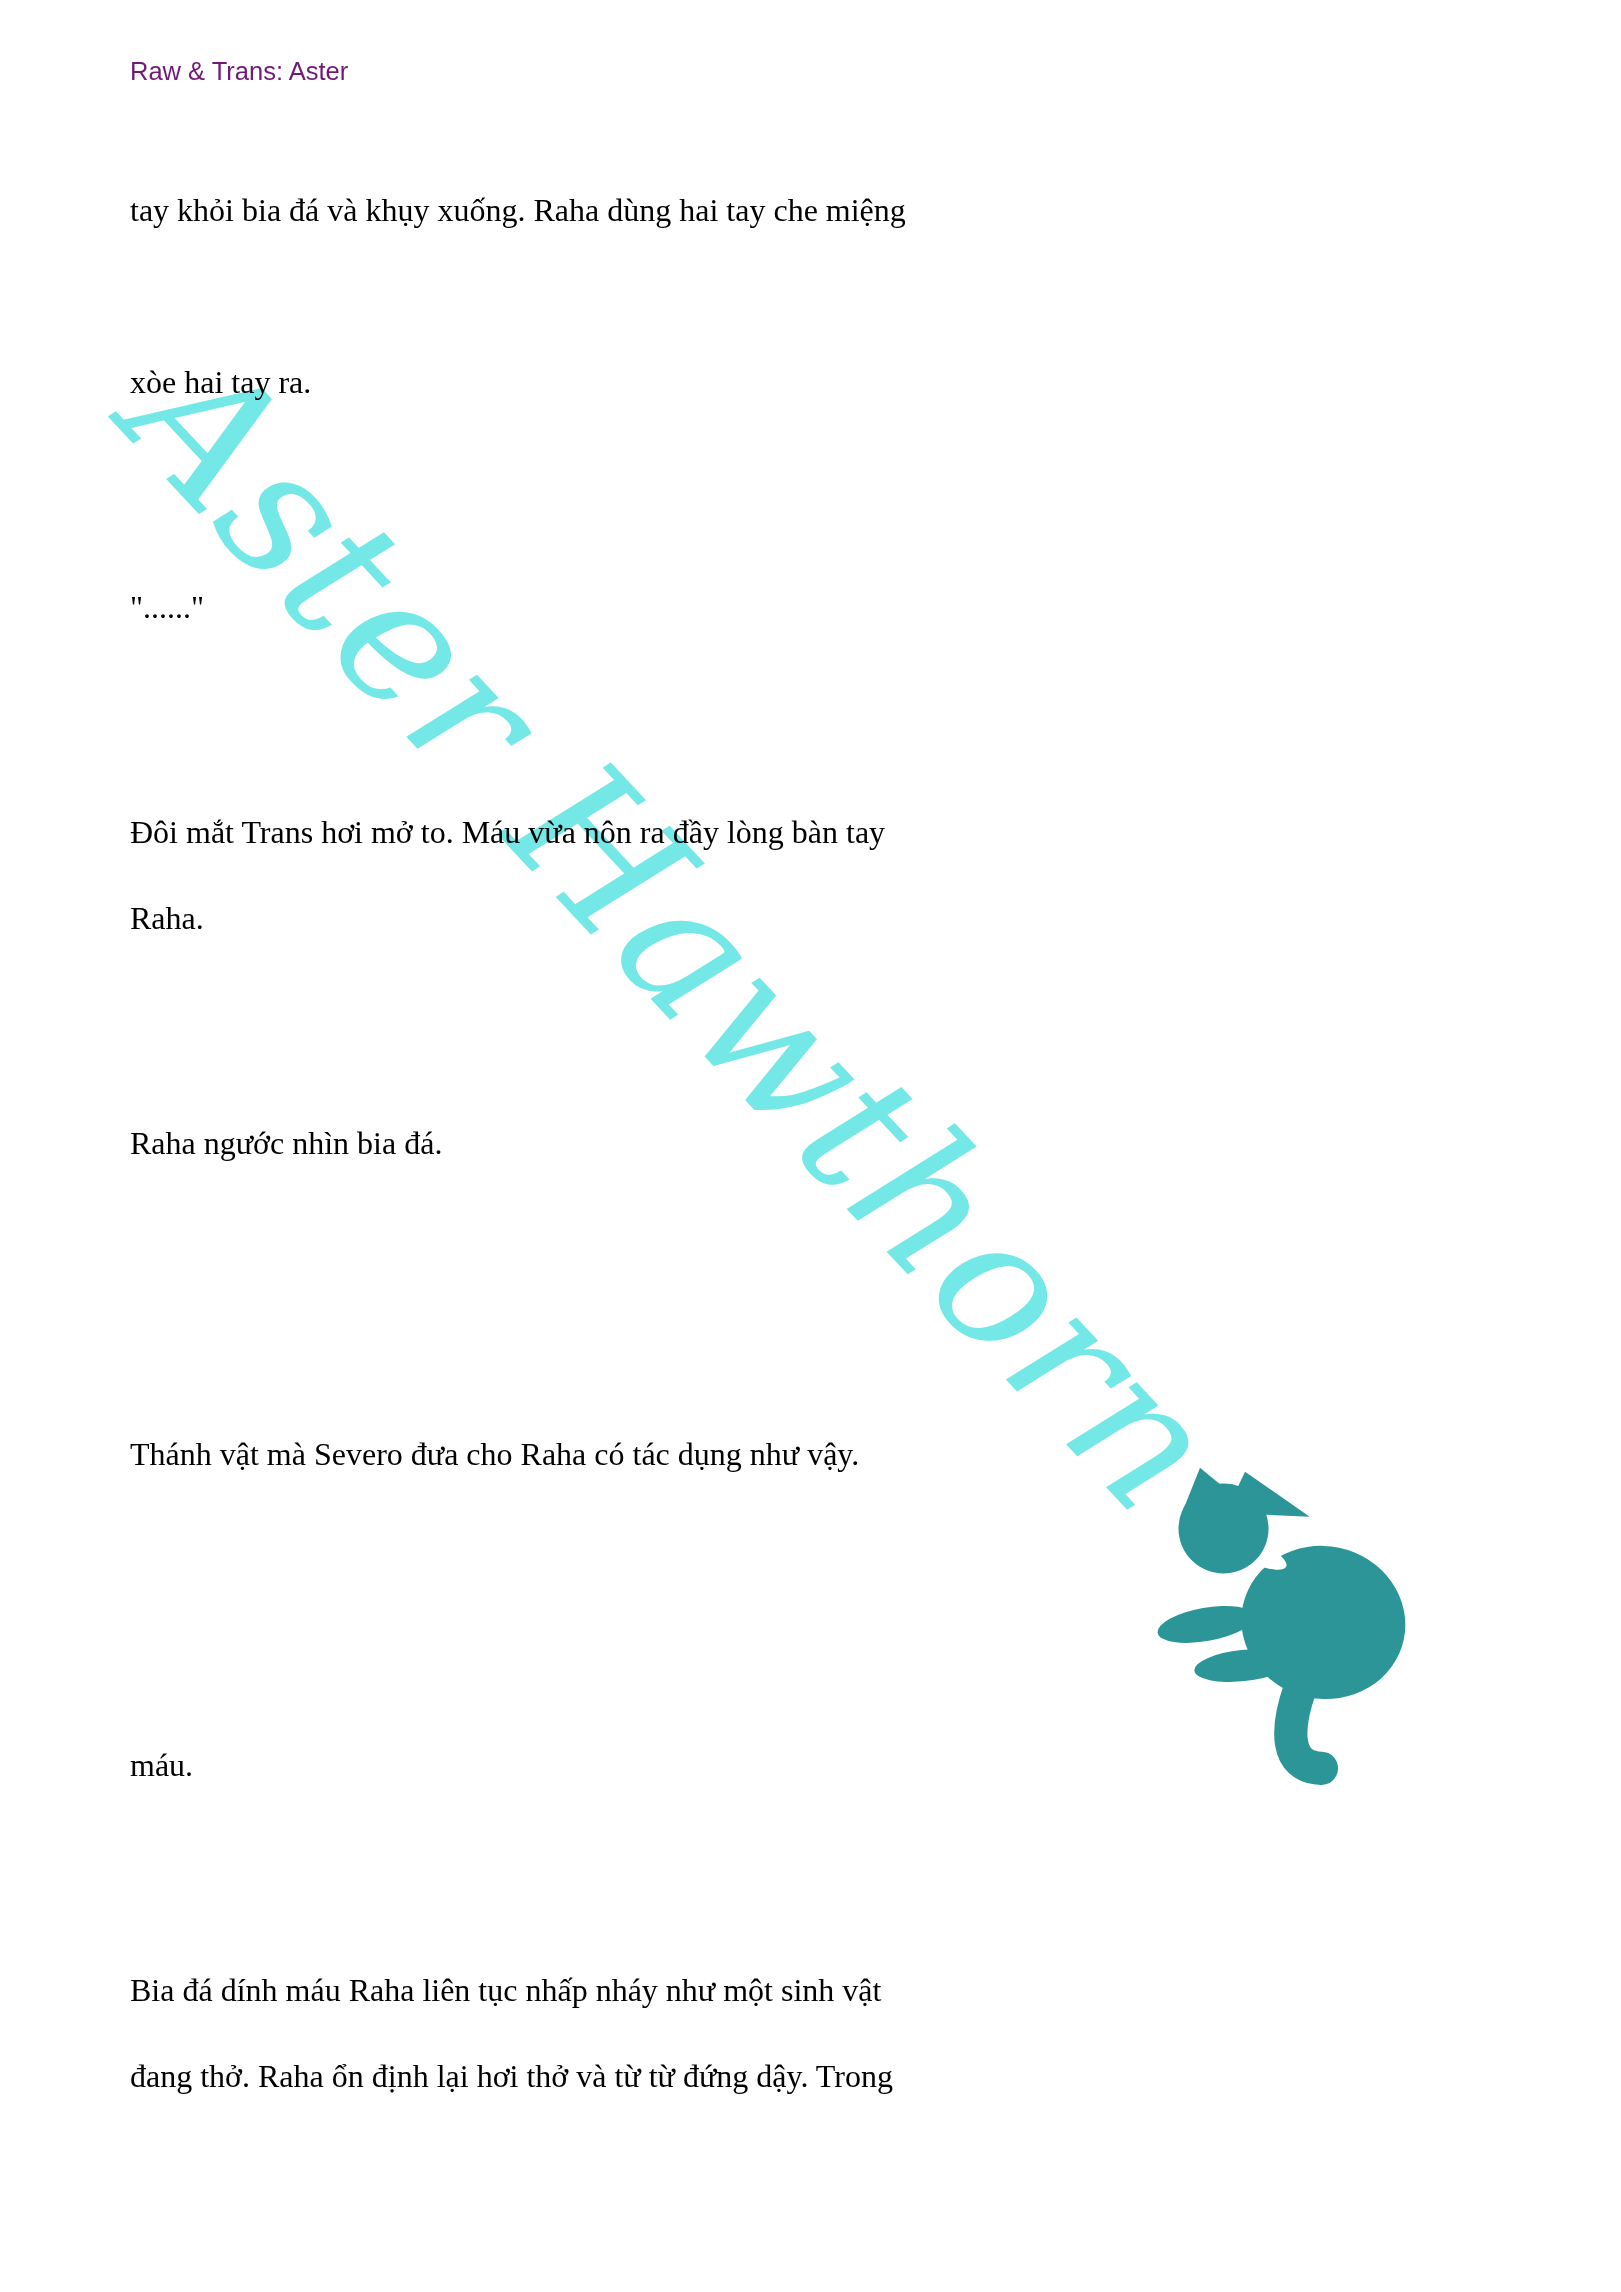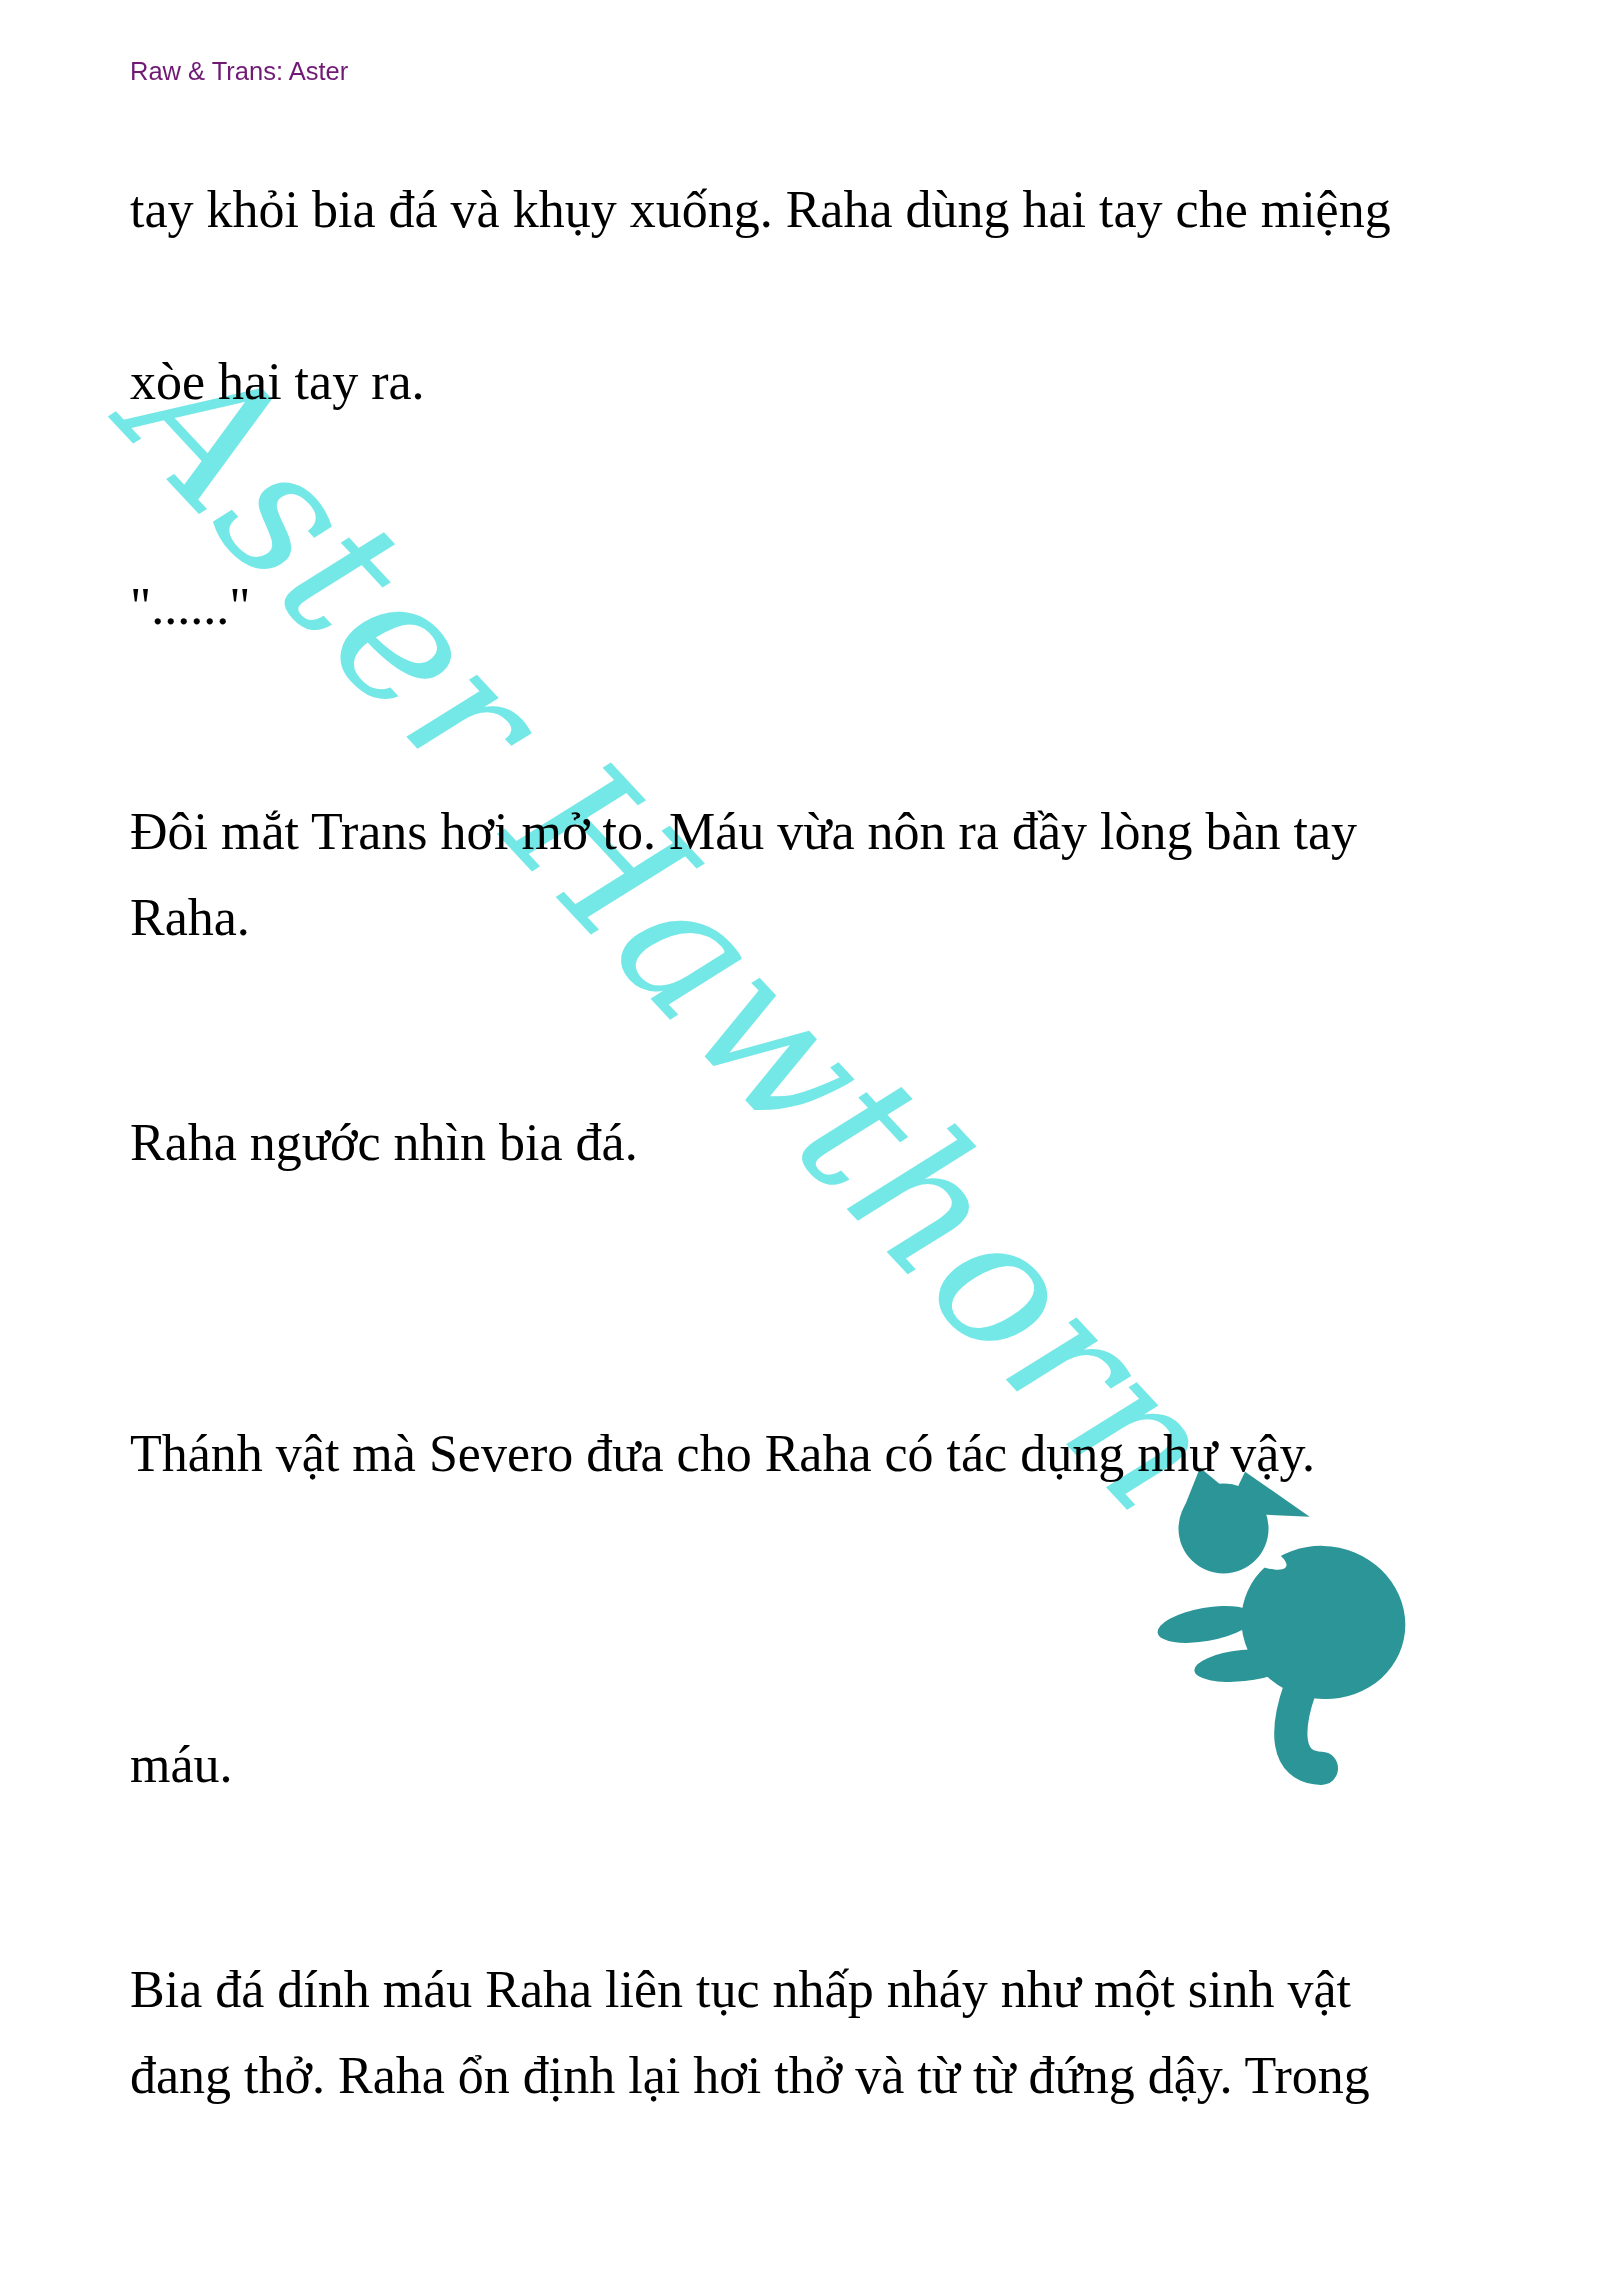--- a/index.html
+++ b/index.html
@@ -39,21 +39,21 @@
     z-index: 1;
   }
   .content {
     position: absolute;
     left: 130px; top: 167px;
     width: 1421px;
     z-index: 2;
   }
   .content p {
     margin: 0 0 139px 0;
-    font-size: 52px;
+    font-size: 32px;
     line-height: 86px;
     white-space: nowrap;
   }
 </style>
 </head>
 <body>
 
 <div class="watermark">Aster Hawthorn</div>
 
 <svg class="cat" viewBox="0 0 330 380" xmlns="http://www.w3.org/2000/svg">

